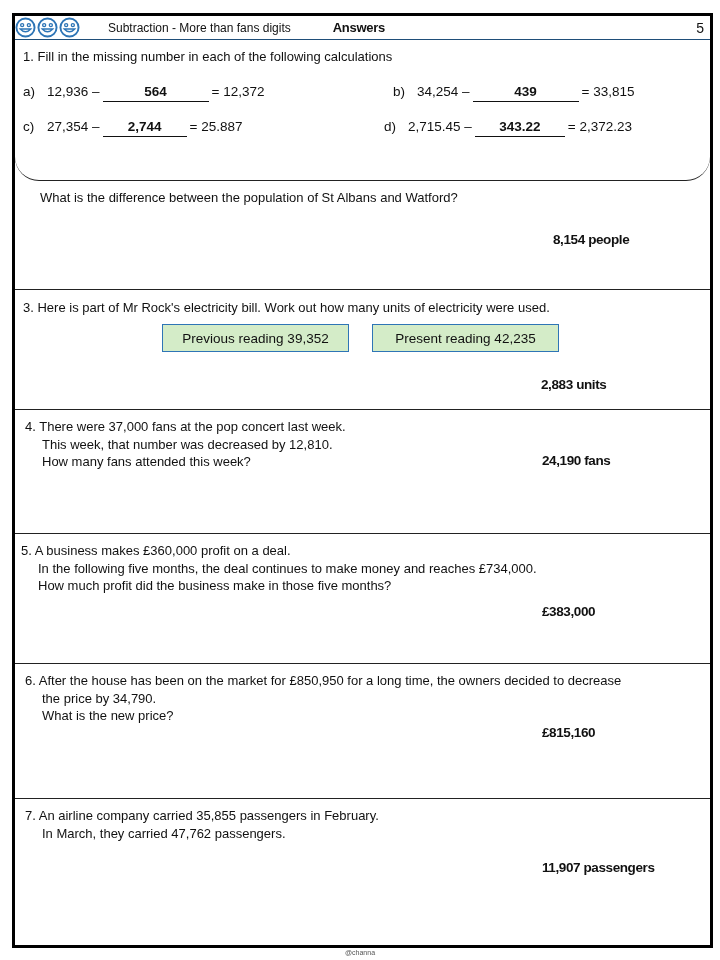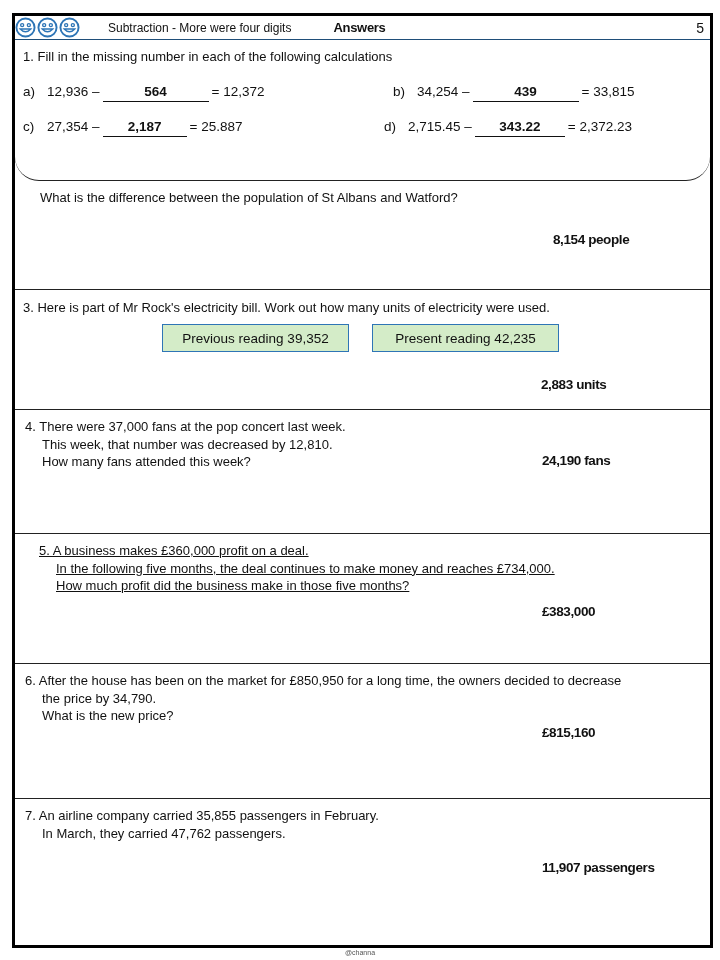--- a/index.html
+++ b/index.html
@@ -60,21 +60,21 @@
         <circle cx="14.5" cy="8.5" r="1.6" fill="none" stroke="#2e75b6" stroke-width="1.4"></circle>
         <path d="M5.5 12.5 Q11 18.5 16.5 12.5 Z" fill="none" stroke="#2e75b6" stroke-width="1.5"></path>
       </svg>
       <svg class="smiley" viewBox="0 0 22 22">
         <circle cx="11" cy="11" r="9.5" fill="#fff" stroke="#2e75b6" stroke-width="2"></circle>
         <circle cx="7.5" cy="8.5" r="1.6" fill="none" stroke="#2e75b6" stroke-width="1.4"></circle>
         <circle cx="14.5" cy="8.5" r="1.6" fill="none" stroke="#2e75b6" stroke-width="1.4"></circle>
         <path d="M5.5 12.5 Q11 18.5 16.5 12.5 Z" fill="none" stroke="#2e75b6" stroke-width="1.5"></path>
       </svg>
     </div>
-    <span class="header-title">Subtraction  - More were four digits</span>
+    <span class="header-title">Subtraction  - More than fans digits</span>
     <span class="header-answers">Answers</span>
     <span class="header-page">5</span>
   </div>
 
   <div class="section" style="top:25px;height:140px;border-radius:24px;">
     <div class="q-text" style="top:7px;">
       <span class="line">1. Fill in the missing number in each of the following calculations</span>
     </div>
     <div class="calc" style="left:8px;top:43px;">
       <span class="lbl">a)</span>
@@ -84,21 +84,21 @@
     </div>
     <div class="calc" style="left:378px;top:43px;">
       <span class="lbl">b)</span>
       <span>34,254 –</span>
       <span class="blank" style="width:106px;">439</span>
       <span>= 33,815</span>
     </div>
     <div class="calc" style="left:8px;top:78px;">
       <span class="lbl">c)</span>
       <span>27,354 –</span>
-      <span class="blank" style="width:84px;">2,187</span>
+      <span class="blank" style="width:84px;">2,744</span>
       <span>= 25.887</span>
     </div>
     <div class="calc" style="left:369px;top:78px;">
       <span class="lbl">d)</span>
       <span>2,715.45 –</span>
       <span class="blank" style="width:90px;">343.22</span>
       <span>= 2,372.23</span>
     </div>
   </div>
 
@@ -121,21 +121,21 @@
   <div class="section" style="top:394px;height:124px;padding-left:36px;">
     <div class="q-text" style="top:8px;left:10px;">
       <span class="line">4. There were 37,000 fans at the pop concert last week.</span>
       <span class="line indent">This week, that number was decreased by 12,810.</span>
       <span class="line indent">How many fans attended this week?</span>
     </div>
     <span class="answer" style="left:527px;top:43px;">24,190 fans</span>
   </div>
 
   <div class="section" style="top:518px;height:130px;">
-    <div class="q-text" style="top:8px;left:24px;text-decoration:underline;">
+    <div class="q-text" style="top:8px;left:6px;">
       <span class="line">5. A business makes £360,000 profit on a deal.</span>
       <span class="line indent">In the following five months, the deal continues to make money and reaches £734,000.</span>
       <span class="line indent">How much profit did the business make in those five months?</span>
     </div>
     <span class="answer" style="left:527px;top:70px;">£383,000</span>
   </div>
 
   <div class="section" style="top:648px;height:135px;">
     <div class="q-text" style="top:8px;left:10px;">
       <span class="line">6. After the house has been on the market for £850,950 for a long time, the owners decided to decrease</span>

